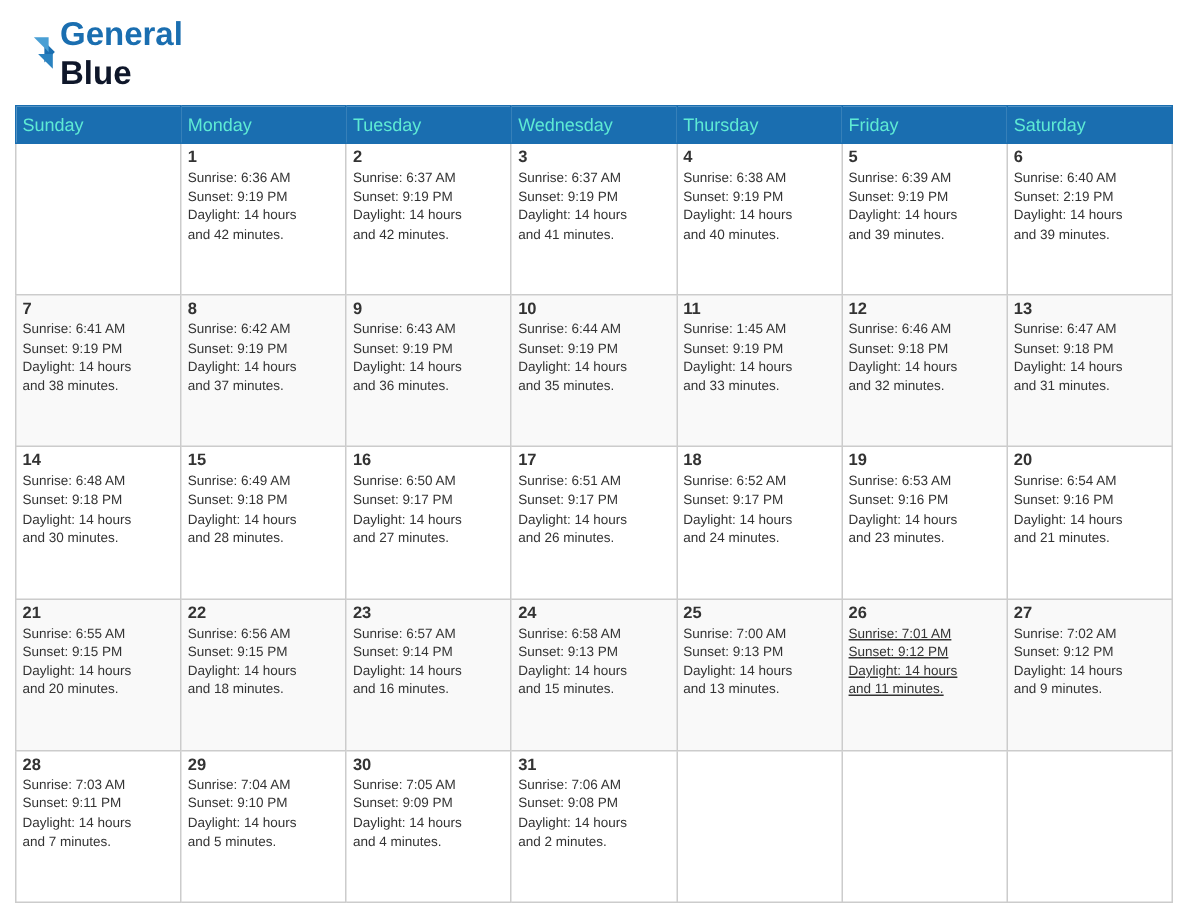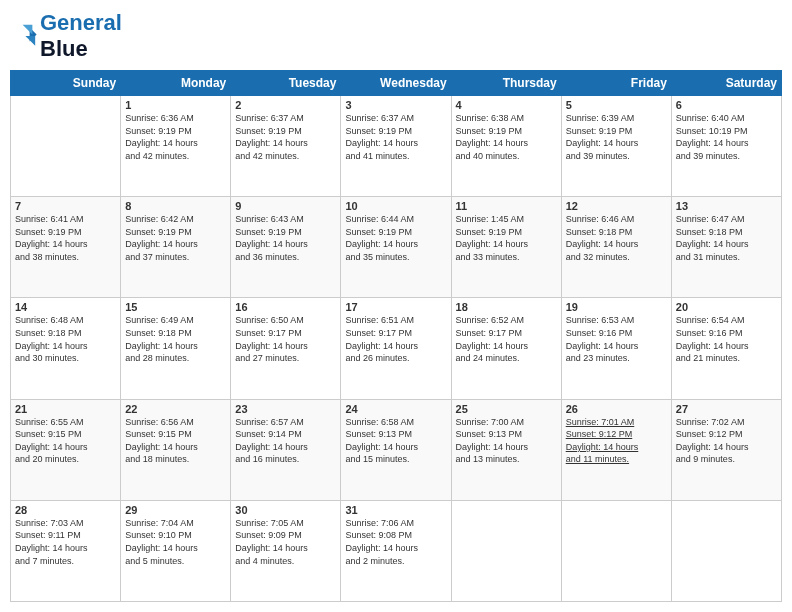--- a/index.html
+++ b/index.html
@@ -54,25 +54,25 @@
     }
     .calendar {
       border: 1px solid #ccc;
       border-collapse: collapse;
       width: 100%;
       flex: 1;
       table-layout: fixed;
     }
     .calendar th {
       background-color: #1a6eb0;
-      color: #ffffff;
+      color: #5eead4;
       font-size: 12px;
-      font-weight: bold;
+      font-weight: normal;
       padding: 5px 4px;
-      text-align: right;
+      text-align: left;
       border: 1px solid #1a6eb0;
     }
     .calendar td {
       border: 1px solid #ccc;
       vertical-align: top;
       padding: 3px 4px;
       font-size: 9.5px;
       color: #333;
       background: #fff;
     }
@@ -158,21 +158,21 @@
           <td>
             <span class="day-num">5</span>
             <div class="day-info" style="white-space: pre-line;">Sunrise: 6:39 AM
 Sunset: 9:19 PM
 Daylight: 14 hours
 and 39 minutes.</div>
           </td>
           <td>
             <span class="day-num">6</span>
             <div class="day-info" style="white-space: pre-line;">Sunrise: 6:40 AM
-Sunset: 10:19 PM
+Sunset: 2:19 PM
 Daylight: 14 hours
 and 39 minutes.</div>
           </td>
         </tr>
         <tr>
           <td>
             <span class="day-num">7</span>
             <div class="day-info" style="white-space: pre-line;">Sunrise: 6:41 AM
 Sunset: 9:19 PM
 Daylight: 14 hours

